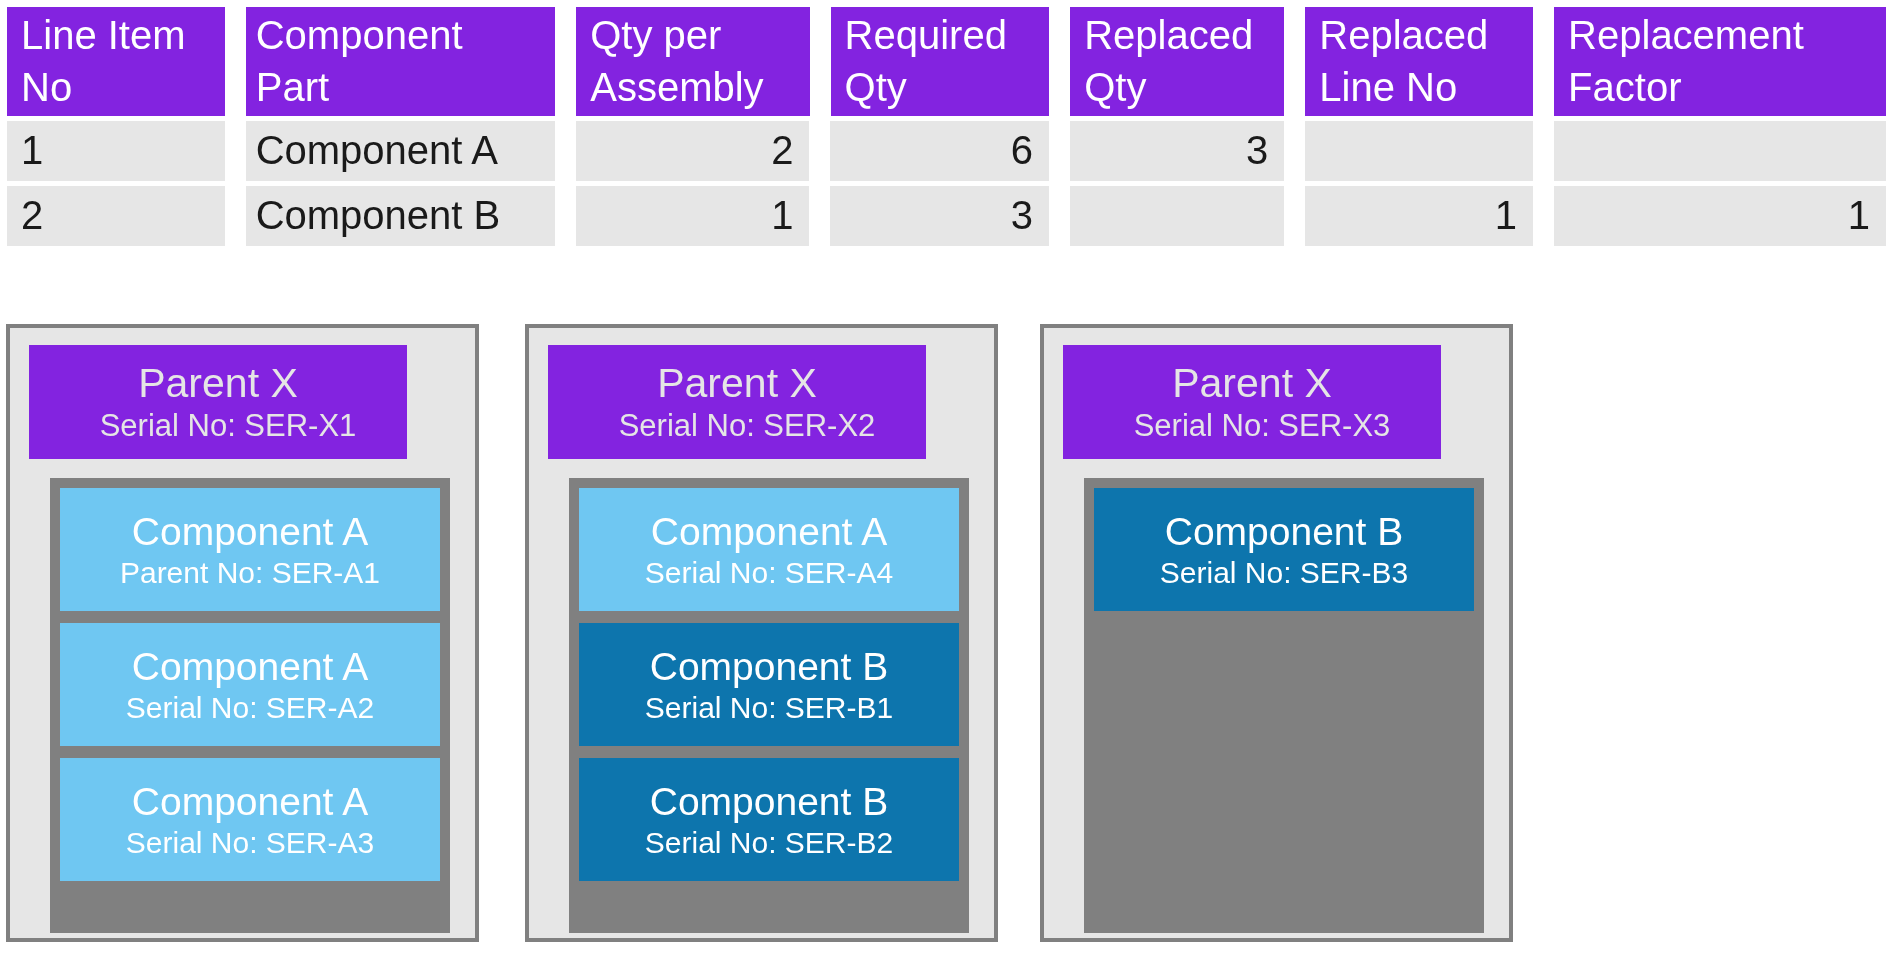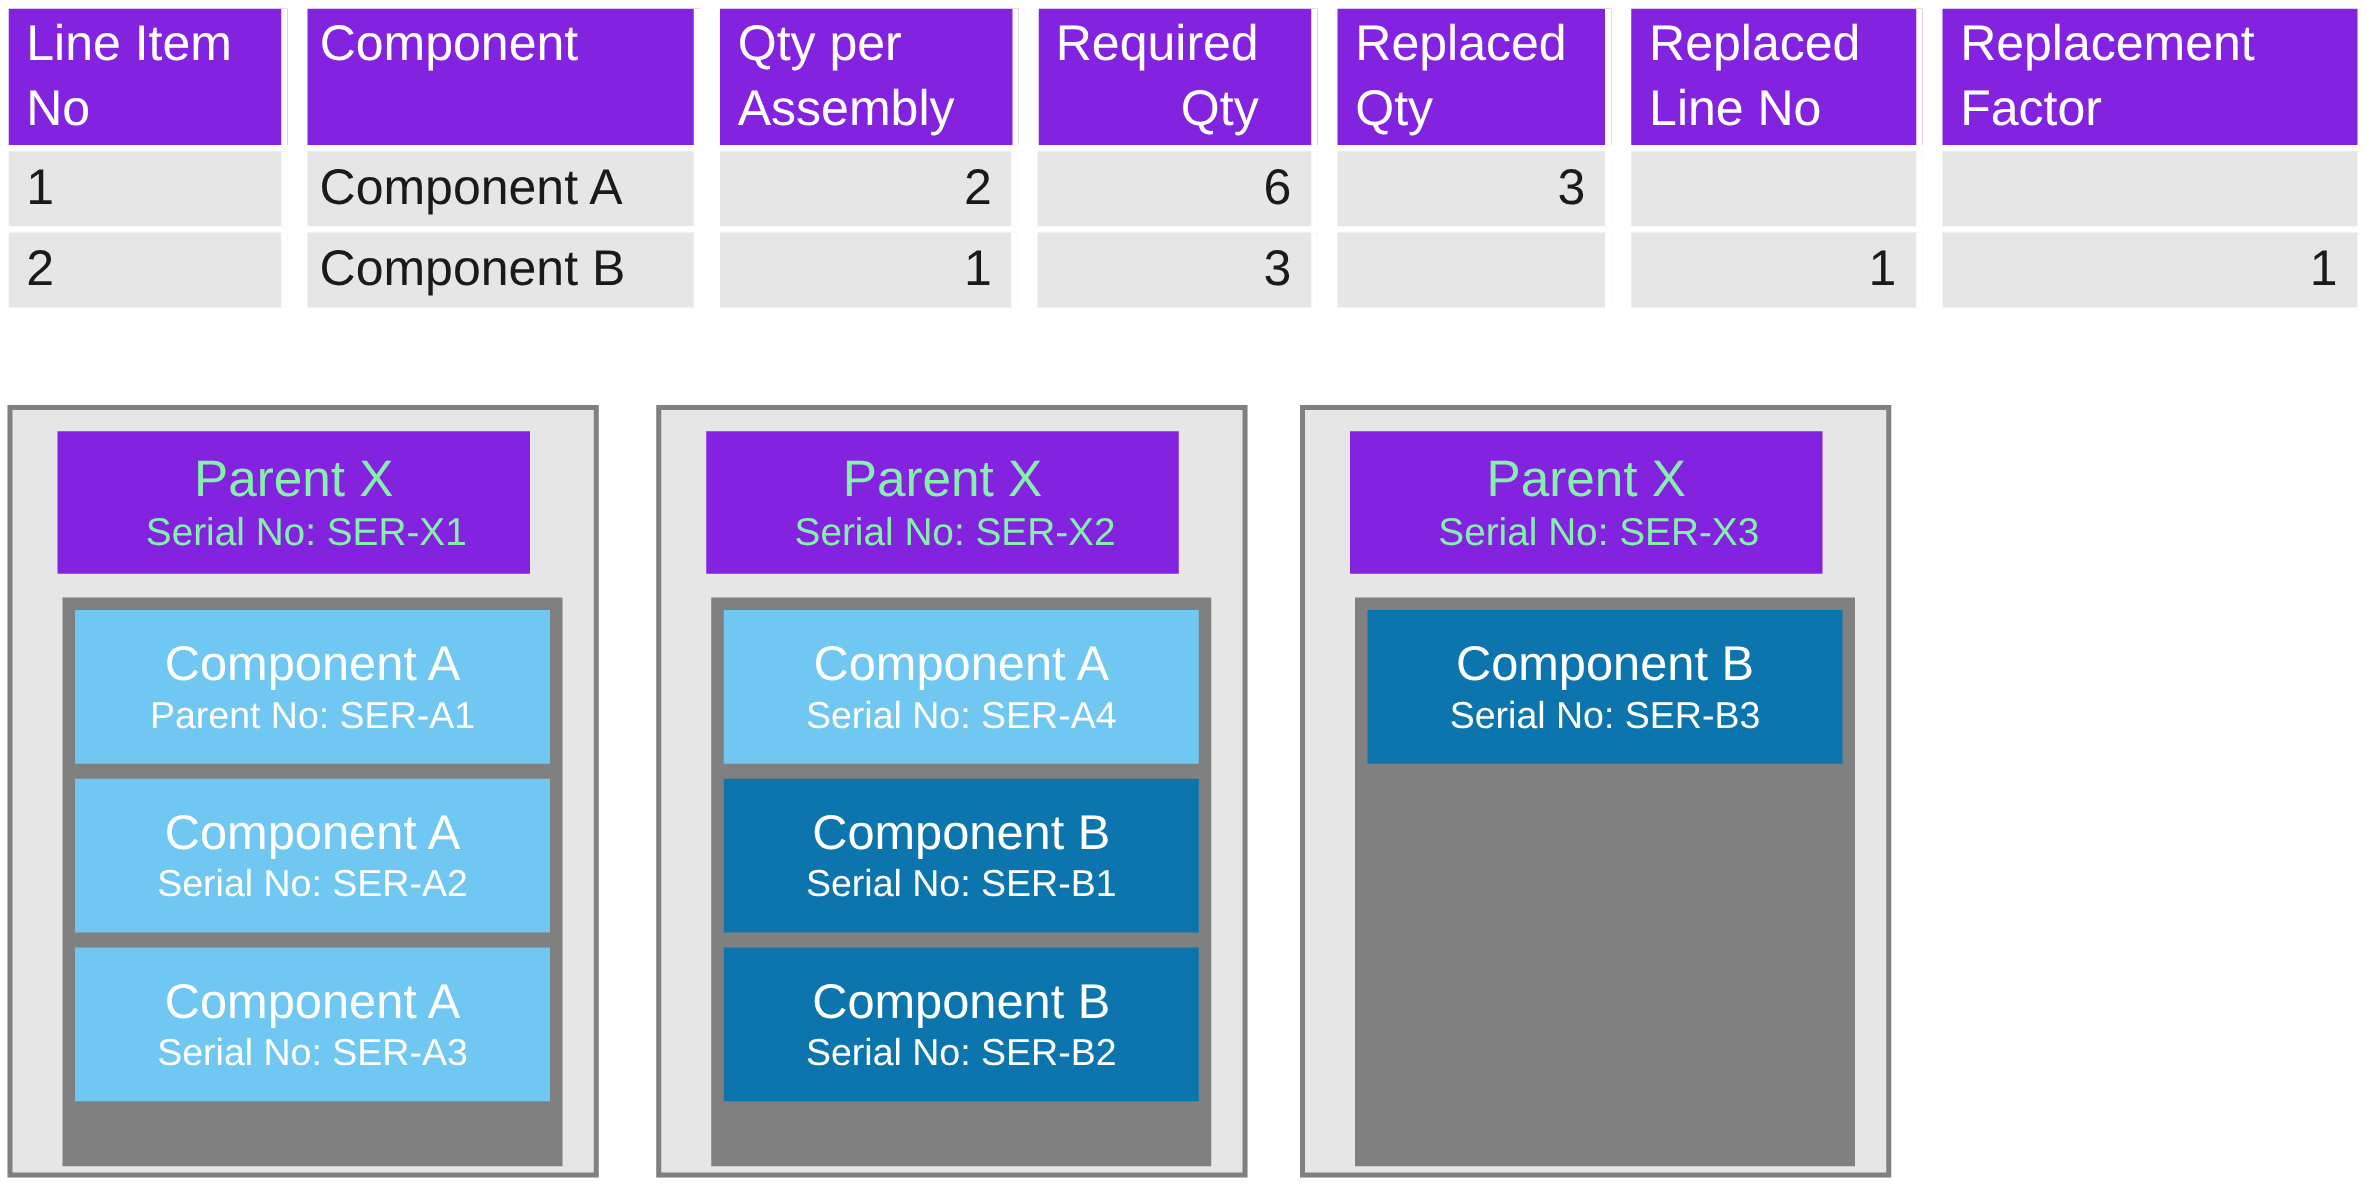--- a/index.html
+++ b/index.html
@@ -59,21 +59,21 @@
     align-items: center;
   }
   .data-row .cell:last-child { border-right: none; }
   .cell.num { justify-content: flex-end; padding-right: 16px; }
   .cell.txt { justify-content: flex-start; }
 
   
   .c0 { width: 239px; }
   .c1 { width: 339px; padding-left: 10px; }
   .c2 { width: 256px; }
-  .c3 { width: 240px; text-align: right; }
+  .c3 { width: 240px; }
   .c4 { width: 235px; }
   .c5 { width: 250px; }
   .c6 { width: 358px; }
 
   
   #panels {
     position: absolute;
     left: 6px;
     top: 324px;
   }
@@ -84,26 +84,26 @@
     border: 4px solid #808080;
     box-sizing: border-box;
     height: 618px;
   }
   .panel-1 { left: 0px;    width: 473px; }
   .panel-2 { left: 519px;  width: 473px; }
   .panel-3 { left: 1034px; width: 473px; }
 
   .parent-box {
     position: absolute;
-    left: 36px;
+    left: 19px;
     top: 17px;
     width: 378px;
     height: 114px;
     background: #8323E0;
-    color: #86efac;
+    color: #e5e5e5;
     box-sizing: border-box;
     display: flex;
     flex-direction: column;
     align-items: center;
     justify-content: center;
   }
   .parent-title {
     font-size: 41px;
     line-height: 47px;
   }
@@ -150,20 +150,21 @@
   <div class="row header-row">
     <div class="cell c0">
       <span>
           <span class="htext">Line Item</span>
           <span class="htext">No</span>
         </span>
     </div>
     <div class="cell c1">
       <span>
           <span class="htext">Component</span>
+          <span class="htext">Part</span>
         </span>
     </div>
     <div class="cell c2">
       <span>
           <span class="htext">Qty per</span>
           <span class="htext">Assembly</span>
         </span>
     </div>
     <div class="cell c3">
       <span>

